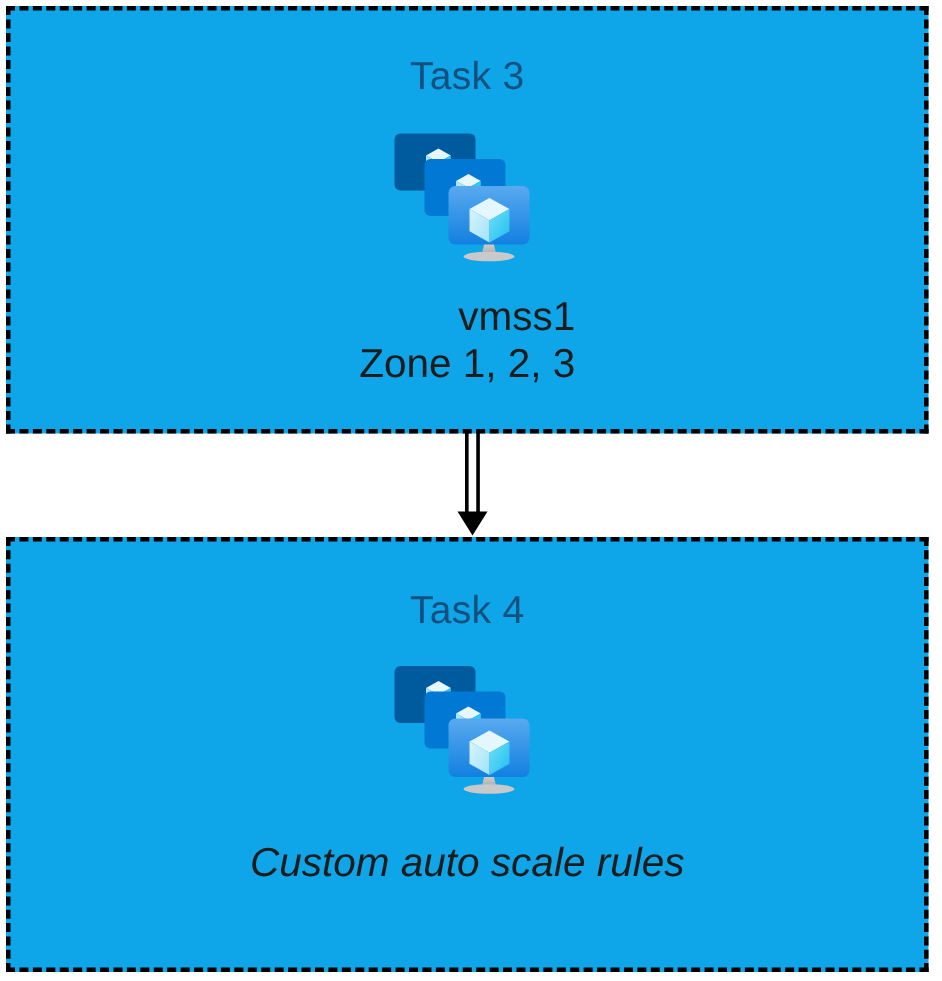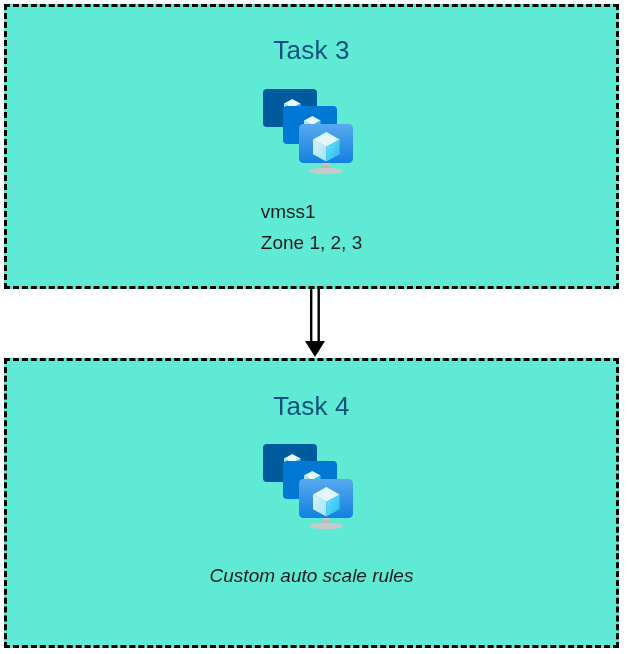--- a/index.html
+++ b/index.html
@@ -21,21 +21,21 @@
     left: 0;
     top: 0;
     width: 628px;
     height: 654px;
   }
 
   
   .task-box {
     position: absolute;
     box-sizing: border-box;
-    background: #5eead4;
+    background: #0ea5e9;
     border: 3px dashed #000000;
     display: flex;
     flex-direction: column;
     align-items: center;
   }
 
   #task-box-top {
     left: 4px;
     top: 4px;
     width: 615px;
@@ -56,23 +56,23 @@
     letter-spacing: 0.2px;
     text-align: center;
     user-select: none;
   }
 
   #task-box-top .task-title { margin-top: 30px; }
   #task-box-bottom .task-title { margin-top: 32px; }
 
   .caption {
     color: #1c1c1c;
-    font-size: 19px;
+    font-size: 27px;
     line-height: 31px;
-    text-align: left;
+    text-align: right;
     white-space: pre-line;
     user-select: none;
   }
 
   #vmss-caption-top { margin-top: 20px; }
   #vmss-caption-bottom { margin-top: 29px; font-style: italic; }
 
   
   .vmss-icon {
     width: 108px;

